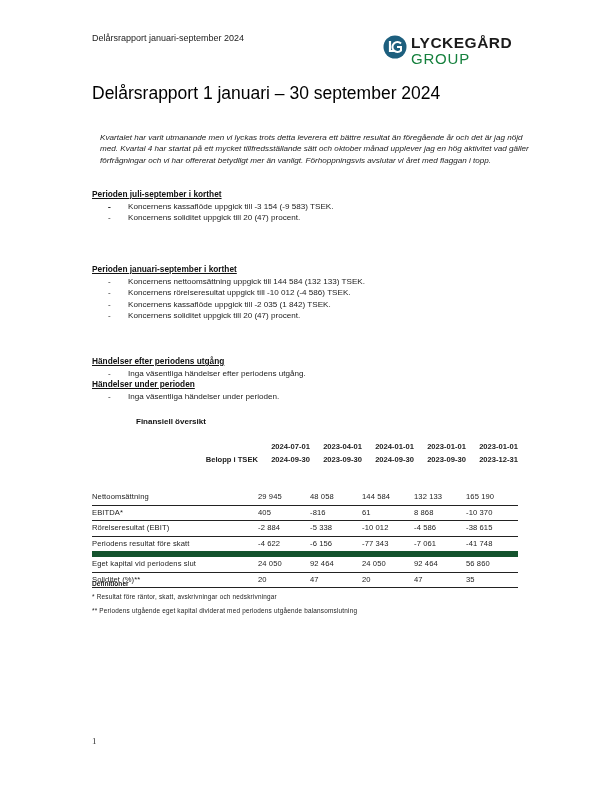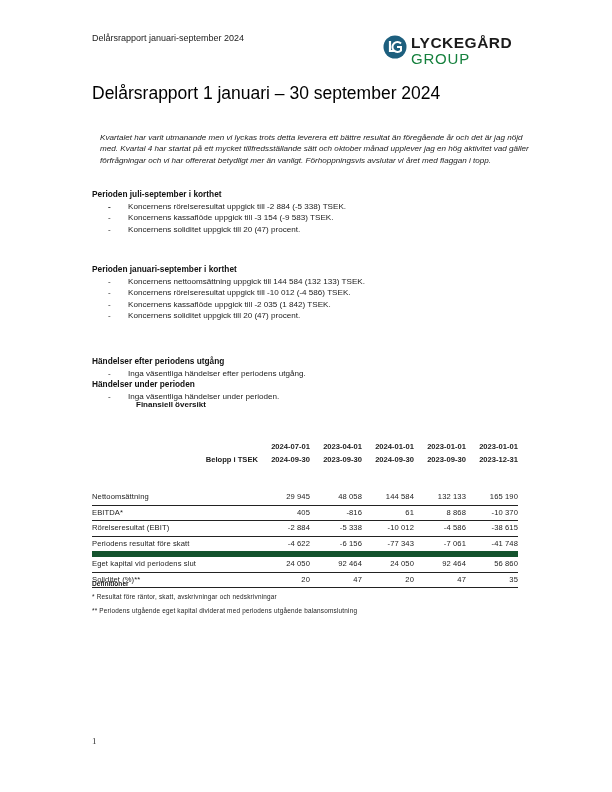--- a/index.html
+++ b/index.html
@@ -7,30 +7,30 @@
          font-family: "Liberation Sans", sans-serif; color: #111; }
   .header-title { position: absolute; left: 92px; top: 33px; font-size: 9px; color: #222; }
   .logo { position: absolute; left: 383px; top: 35px; display: flex; align-items: flex-start; }
   .logo-mark { width: 24px; height: 24px; margin-right: 4px; }
   .logo-text { line-height: 1; }
   .logo-line1 { font-size: 15.5px; font-weight: bold; letter-spacing: 0.5px; color: #1b1b1b; display: block; }
   .logo-line2 { font-size: 15px; letter-spacing: 0.8px; color: #15803d; display: block; margin-top: 0px; }
   .main-title { position: absolute; left: 92px; top: 83px; font-size: 17.5px; font-weight: normal; margin: 0; color: #000; }
   .intro { position: absolute; left: 92px; top: 124px; width: 440px; font-size: 8.1px; font-style: italic; line-height: 11.3px; margin: 8px; color: #222; }
   .section { position: absolute; left: 92px; width: 440px; }
-  .section h3 { font-size: 8.3px; font-weight: bold; margin: 0 0 1px 0; line-height: 11px; color: #111; }
+  .section h3 { font-size: 8.3px; font-weight: bold; margin: 0 0 1px 0; line-height: 11px; color: #111; text-decoration: underline; }
   .section ul { list-style: none; margin: 0; padding: 0; }
   .section li { font-size: 8.1px; line-height: 11.3px; position: relative; padding-left: 36px; color: #222; }
   .section li .dash { position: absolute; left: 16px; }
-  .fin-title { position: absolute; left: 92px; top: 400px; font-size: 8px; font-weight: bold; color: #111; padding-left: 44px; }
+  .fin-title { position: absolute; left: 92px; top: 417px; font-size: 8px; font-weight: bold; color: #111; padding-left: 44px; }
   .fin-table { position: absolute; left: 92px; top: 441px; width: 426px; border-collapse: collapse; font-size: 7.6px; color: #222; }
   .fin-table th { font-weight: bold; text-align: right; line-height: 12.5px; padding: 0; }
   .fin-table th.label-h { text-align: right; vertical-align: bottom; }
   .fin-table .spacer td { height: 24px; }
-  .fin-table td { padding: 0; height: 14.5px; line-height: 14px; text-align: right; border-bottom: 1px solid #222; letter-spacing: 0.1px; }
+  .fin-table td { padding: 0; height: 14.5px; line-height: 14px; text-align: left; border-bottom: 1px solid #222; letter-spacing: 0.1px; }
   .fin-table td.label { text-align: left; }
   .fin-table tr.thick td { border-bottom: 6px solid #14532d; }
   .fin-table .spacer td { border-bottom: none; }
   .defs { position: absolute; left: 92px; top: 580px; font-size: 6.4px; color: #222; }
   .defs h4 { margin: 0 0 6px 0; font-size: 6.6px; font-weight: bold; }
   .defs p { margin: 0 0 7px 0; letter-spacing: 0.2px; }
   .page-num { position: absolute; left: 92px; top: 736px; font-size: 9px; font-family: "Liberation Serif", serif; color: #333; }
 </style>
 </head>
 <body>
@@ -50,21 +50,21 @@
 </div>
 
 <h1 class="main-title">Delårsrapport 1 januari – 30 september 2024</h1>
 
 <p class="intro">Kvartalet har varit utmanande men vi lyckas trots detta leverera ett bättre resultat än föregående år och det är jag nöjd med. Kvartal 4 har startat på ett mycket tillfredsställande sätt och oktober månad upplever jag en hög aktivitet vad gäller förfrågningar och vi har offererat betydligt mer än vanligt. Förhoppningsvis avslutar vi året med flaggan i topp.</p>
 
 <div class="section" style="top:189px;">
   <h3>Perioden juli-september i korthet</h3>
   <ul>
     <li><span class="dash">-</span></li>
-    <li><span class="dash">-</span><span>Koncernens rörelseresultat uppgick till -2 884 (-5 338) TSEK.</span></li>
+    <li><span class="dash">-</span></li>
     <li><span class="dash">-</span><span>Koncernens kassaflöde uppgick till -3 154 (-9 583) TSEK.</span></li>
     <li><span class="dash">-</span><span>Koncernens soliditet uppgick till 20 (47) procent.</span></li>
   </ul>
 </div>
 
 <div class="section" style="top:264px;">
   <h3>Perioden januari-september i korthet</h3>
   <ul>
     <li><span class="dash">-</span><span>Koncernens nettoomsättning uppgick till 144 584 (132 133) TSEK.</span></li>
     <li><span class="dash">-</span><span>Koncernens rörelseresultat uppgick till -10 012 (-4 586) TSEK.</span></li>

